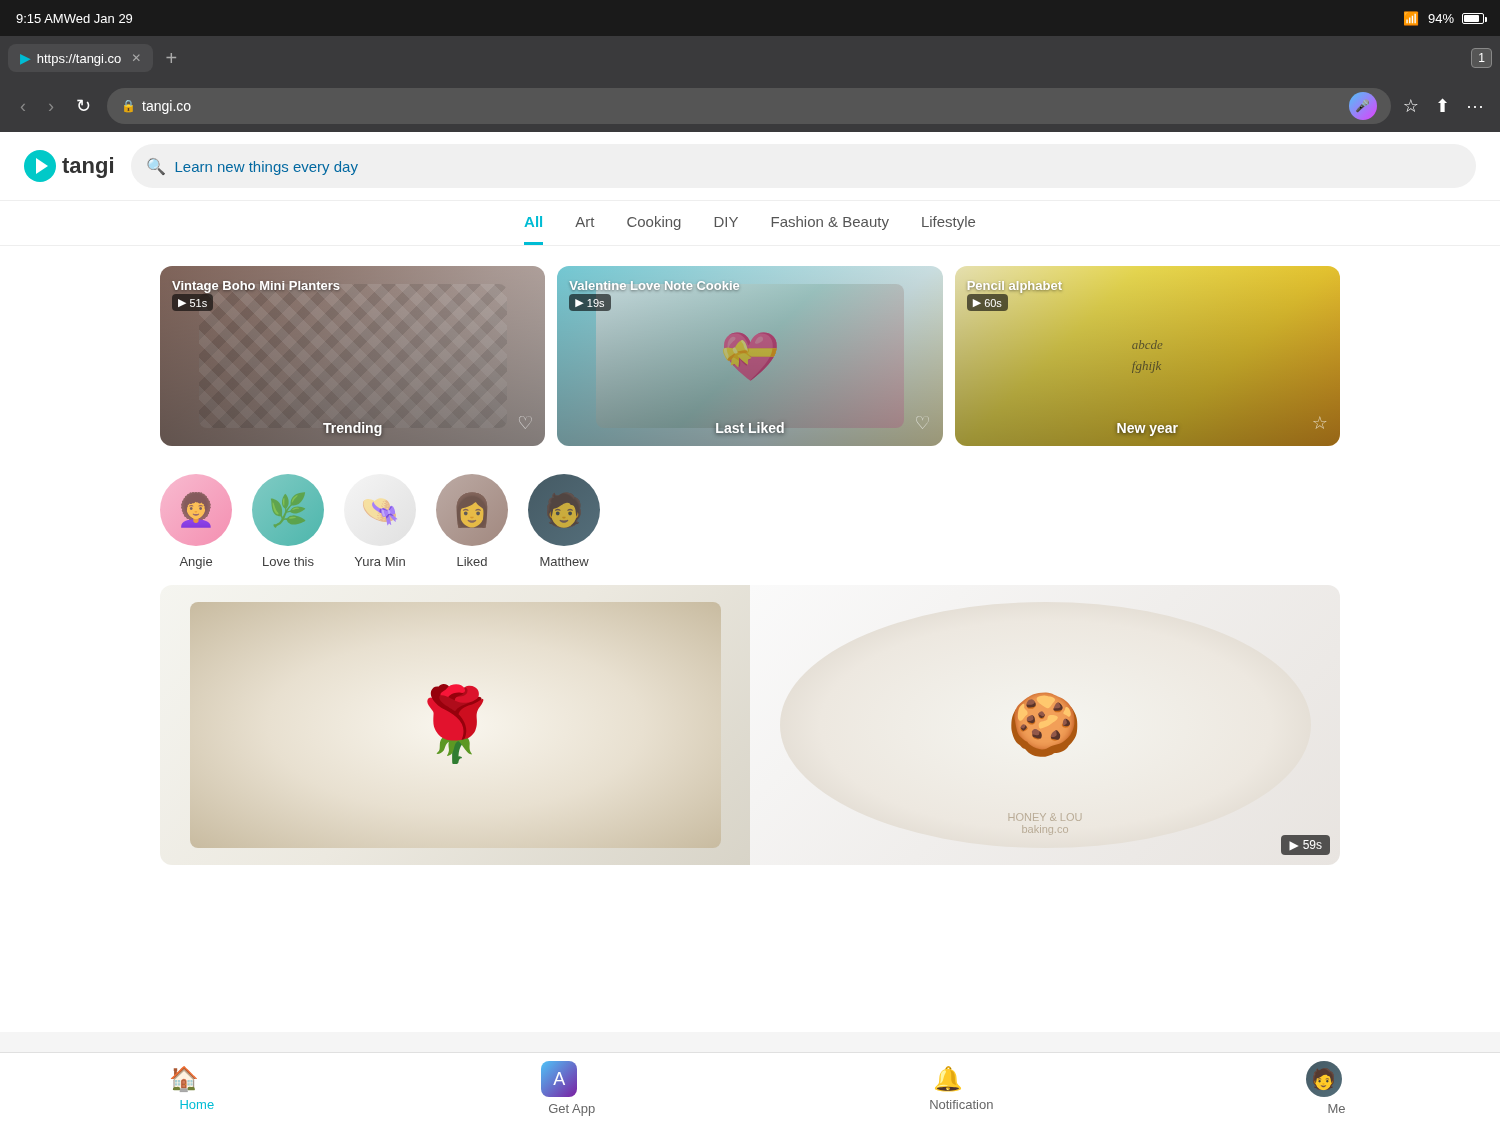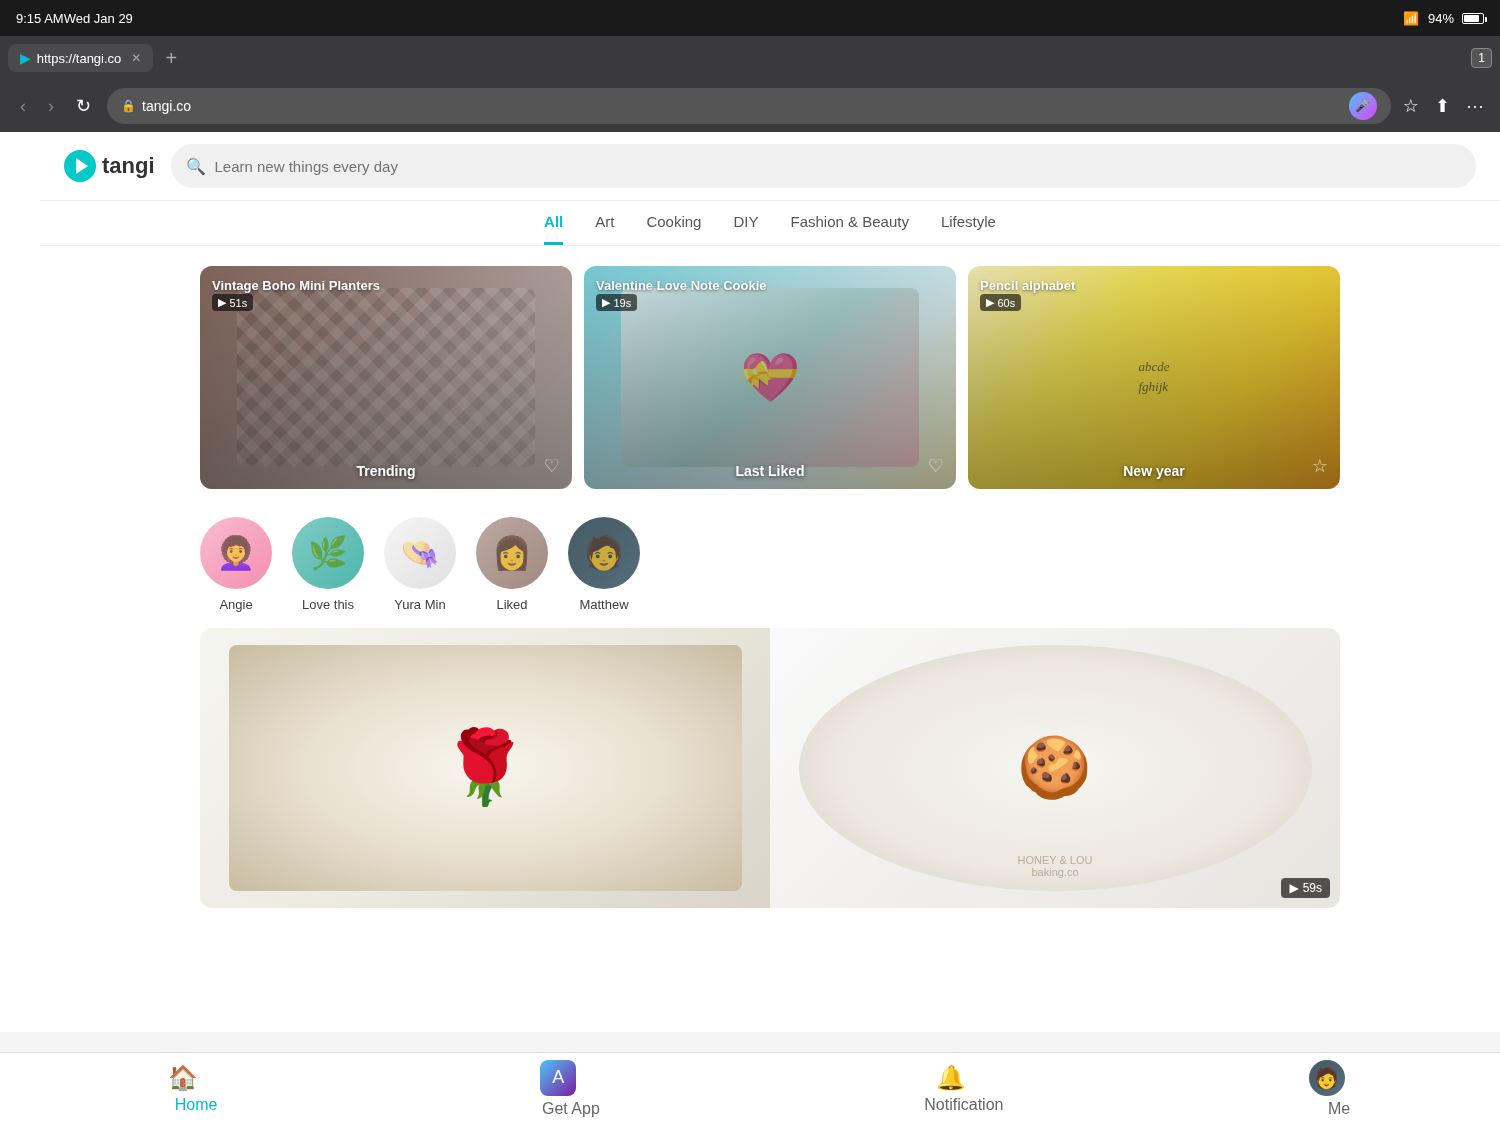--- a/index.html
+++ b/index.html
@@ -89,21 +89,20 @@
     .lock-icon { color: #aaa; font-size: 12px; }
     .mic-btn { background: none; border: none; cursor: pointer; }
     .mic-circle { width: 28px; height: 28px; border-radius: 50%; background: linear-gradient(135deg, #4fc3f7, #e040fb); display: flex; align-items: center; justify-content: center; }
     .browser-actions { display: flex; gap: 8px; align-items: center; }
     .browser-action-btn { background: none; border: none; color: white; font-size: 18px; cursor: pointer; padding: 4px; }
 
     
     .main-content {
       background: white;
       min-height: 900px;
-      padding-left: 40px;
     }
 
     
     .tangi-header {
       background: white;
       display: flex;
       align-items: center;
       padding: 12px 24px;
       gap: 16px;
       border-bottom: 1px solid #eee;
@@ -114,21 +113,21 @@
     .search-bar {
       flex: 1;
       background: #f0f0f0;
       border-radius: 24px;
       display: flex;
       align-items: center;
       padding: 10px 16px;
       gap: 8px;
       height: 44px;
     }
-    .search-placeholder { color: #737373; font-size: 15px; text-align: right; }
+    .search-placeholder { color: #0369a1; font-size: 15px; text-align: right; }
 
     
     .nav-tabs {
       display: flex;
       justify-content: center;
       gap: 32px;
       padding: 12px 0 0;
       border-bottom: 1px solid #eee;
       background: white;
     }
@@ -173,21 +172,21 @@
       gap: 0;
       padding: 20px 160px;
       gap: 12px;
       justify-content: center;
     }
     .video-card {
       border-radius: 12px;
       overflow: hidden;
       position: relative;
       flex: 1;
-      height: 223px;
+      height: 180px;
       cursor: pointer;
     }
     .video-card-overlay {
       position: absolute;
       inset: 0;
       background: linear-gradient(to bottom, rgba(0,0,0,0.1), rgba(0,0,0,0.4));
     }
     .video-title {
       position: absolute;
       top: 12px;
@@ -338,21 +337,21 @@
     }
     .bottom-nav-item {
       display: flex;
       flex-direction: column;
       align-items: center;
       gap: 4px;
       cursor: pointer;
       padding: 8px 20px;
     }
     .bottom-nav-icon { font-size: 24px; }
-    .bottom-nav-label { font-size: 16px; color: #666; margin-left: 25px; }
+    .bottom-nav-label { font-size: 13px; color: #666; margin-left: 25px; }
     .bottom-nav-label.active { color: #00bcd4; }
     .home-icon { color: #00bcd4; }
     .app-icon-circle {
       width: 36px; height: 36px;
       background: linear-gradient(135deg, #4fc3f7, #7b1fa2);
       border-radius: 8px;
       display: flex; align-items: center; justify-content: center;
       color: white; font-size: 18px;
     }
     .me-avatar {

